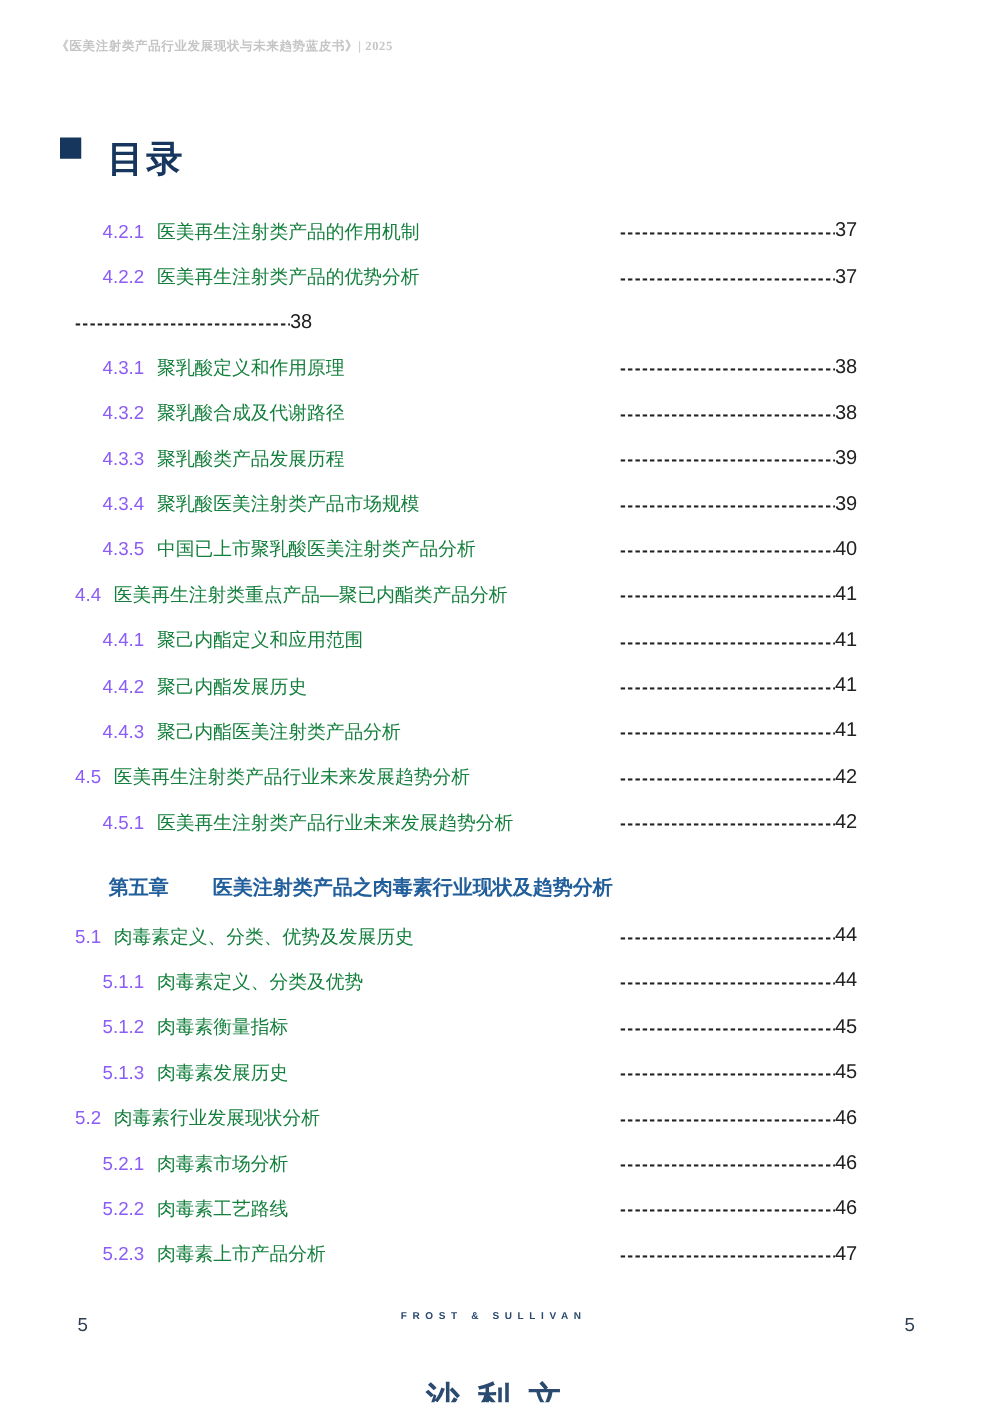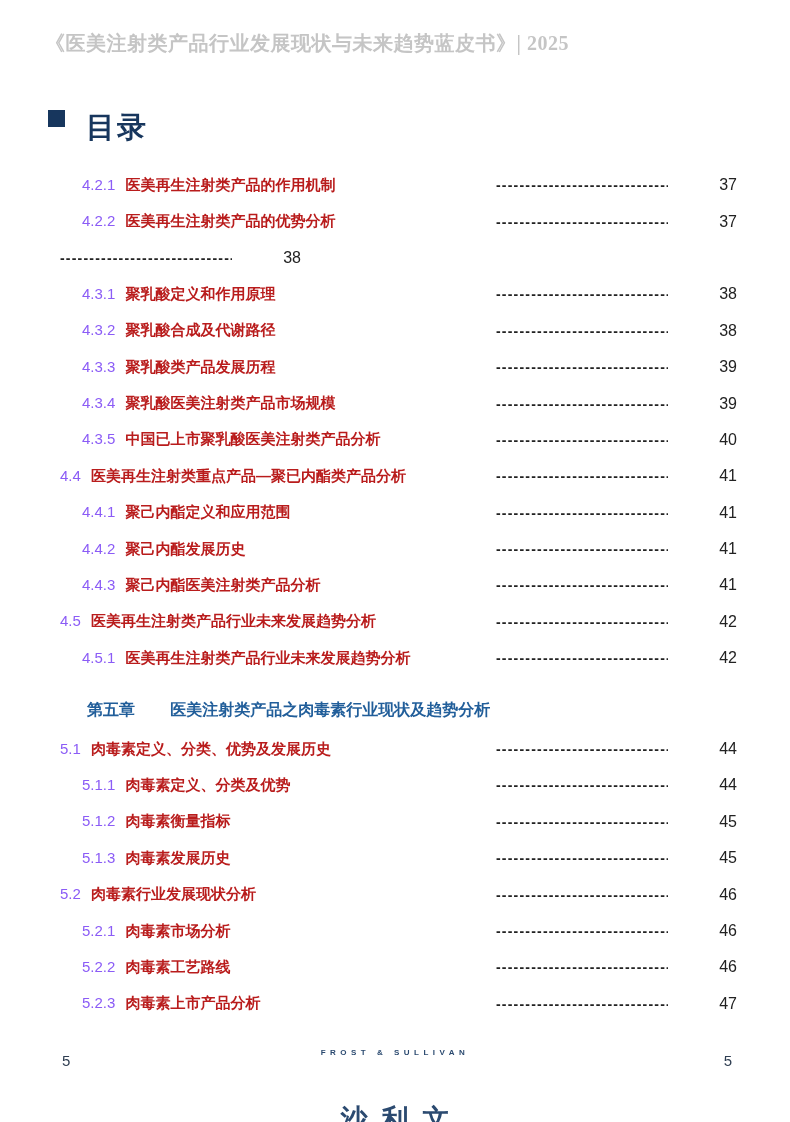--- a/index.html
+++ b/index.html
@@ -12,21 +12,21 @@
     font-family: "Liberation Sans", sans-serif;
   }
 
   
   .doc-header {
     position: absolute;
     top: 30px;
     left: 45px;
     font-family: "Liberation Serif", serif;
     font-weight: 700;
-    font-size: 20px;
+    font-size: 10px;
     letter-spacing: 0.5px;
     color: #c5c5c5;
   }
 
   
   .toc-heading {
     position: absolute;
     top: 108px;
     left: 48px;
     display: flex;
@@ -62,35 +62,35 @@
     height: 36.4px;
   }
   .row-label {
     flex: 1;
     min-width: 0;
     white-space: nowrap;
     overflow: hidden;
     font-size: 15px;
   }
   .row-num  { color: #8b5cf6; margin-right: 6px; }
-  .row-title{ color: #b91c1c; font-weight: bold; }
+  .row-title{ color: #15803d; }
   .level-3 .row-label { padding-left: 22px; }
   .row-leader {
     width: 172px;
     overflow: hidden;
     white-space: nowrap;
     font-size: 14px;
     font-weight: 700;
     letter-spacing: 1.2px;
     color: #222222;
     flex: none;
   }
   .row-page {
     width: 69px;
-    text-align: right;
+    text-align: left;
     font-size: 16px;
     color: #222222;
     flex: none;
   }
   .toc-row.chapter { margin-top: 16px; margin-bottom: 2px; }
   .toc-row.chapter .row-num,
   .toc-row.chapter .row-title {
     color: #215e9a;
     font-weight: 700;
     font-size: 16px;

